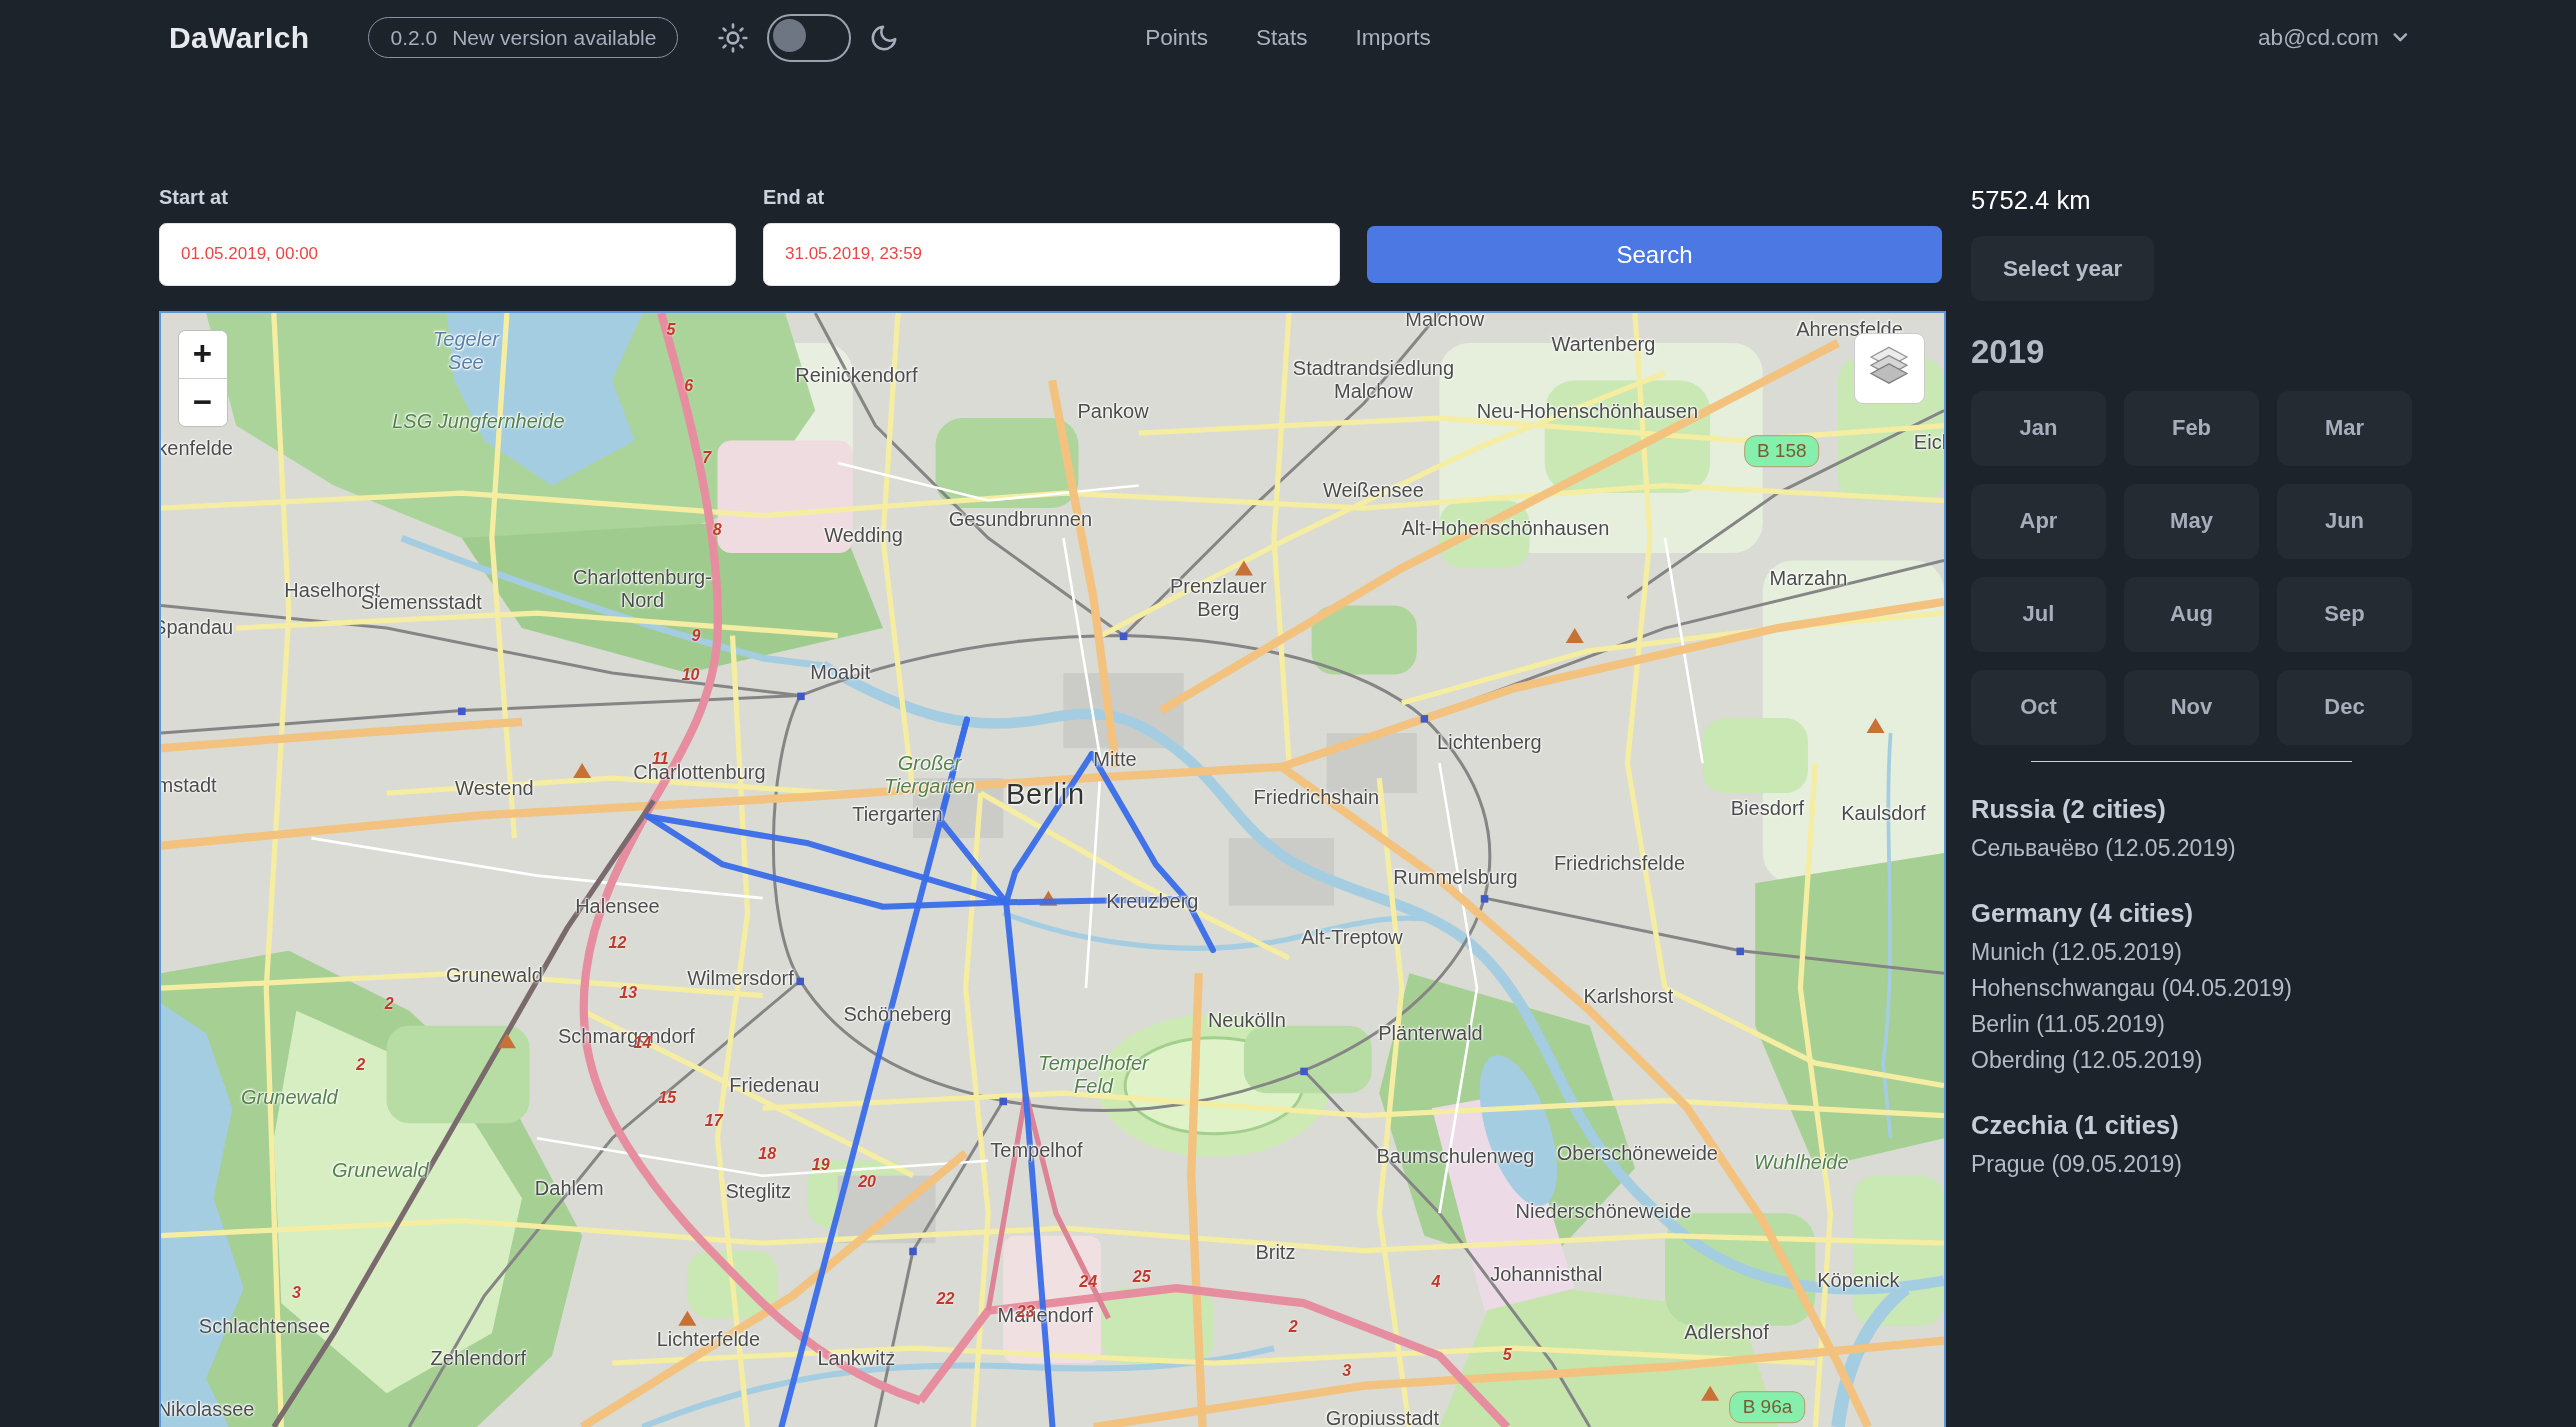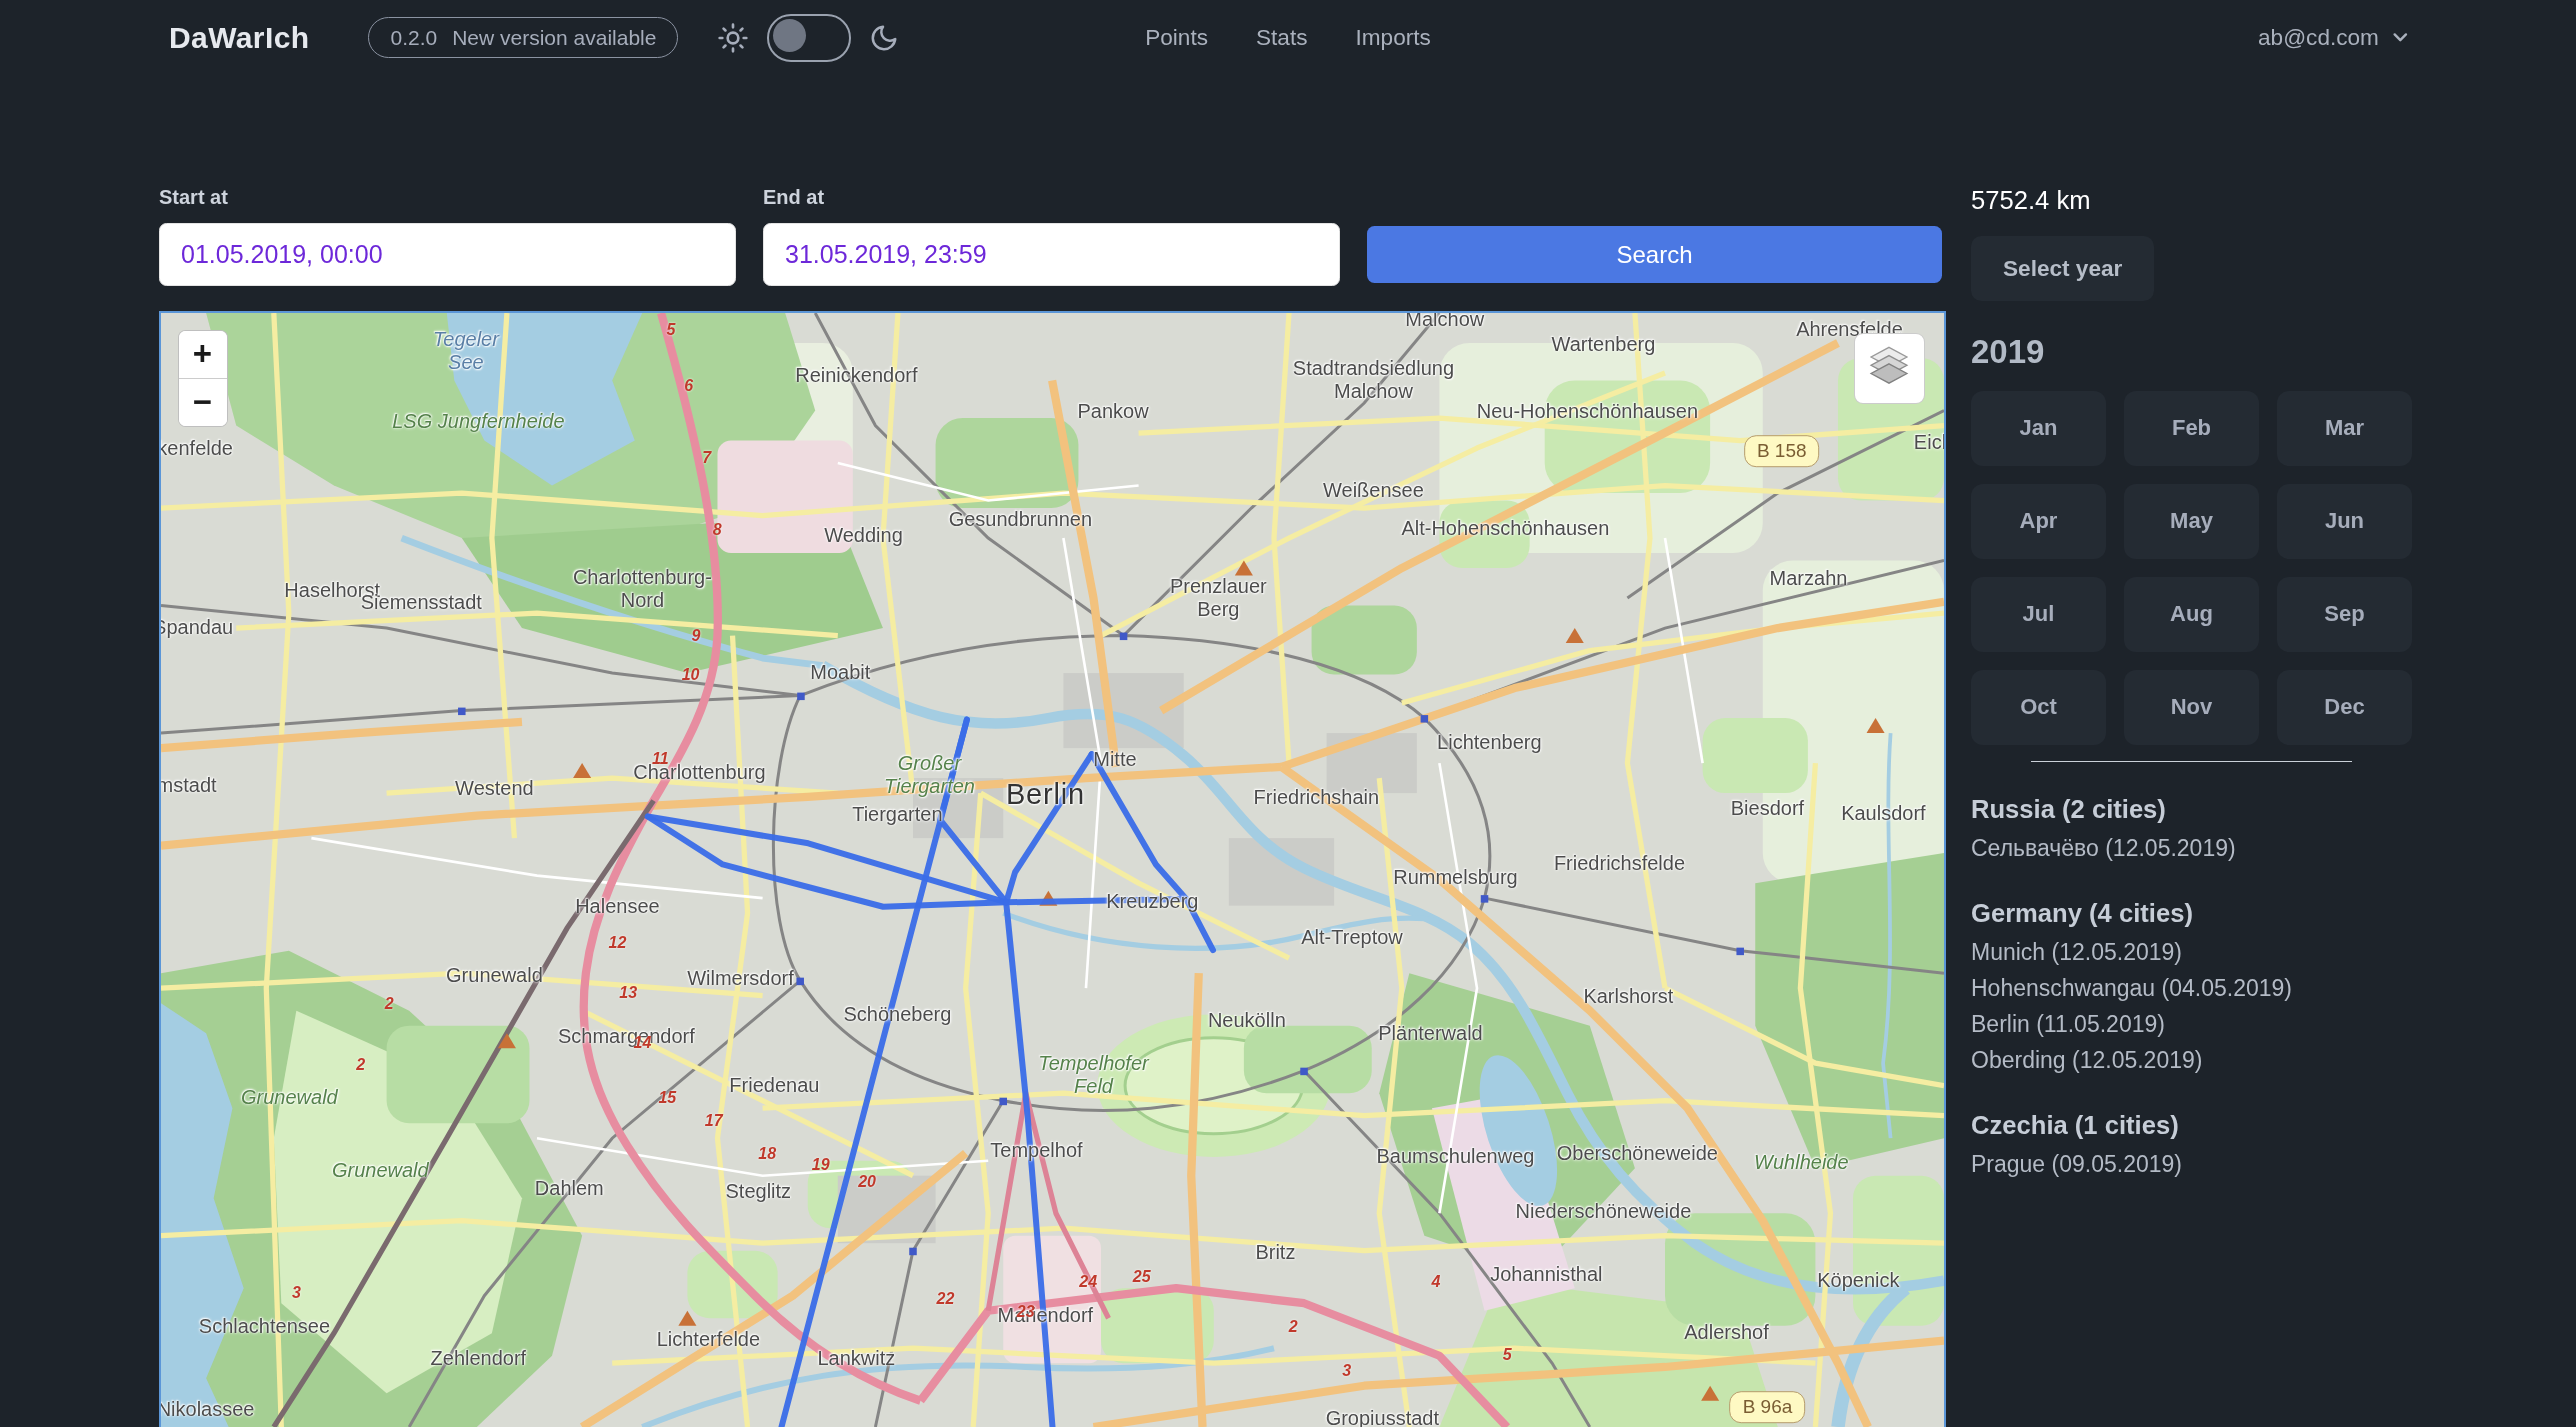--- a/index.html
+++ b/index.html
@@ -14,31 +14,31 @@
   .toggle .knob{position:absolute;left:3.8px;top:3px;width:33px;height:33px;border-radius:50%;background:#6f7683;}
   .nav{position:absolute;left:50%;transform:translateX(-50%);display:flex;gap:48px;font-size:22.6px;color:#aab1bd;}
   .nav a{cursor:pointer;}
   .user{margin-left:auto;display:flex;align-items:center;gap:10.5px;font-size:22.6px;color:#aab1bd;cursor:pointer;}
   
   .main{display:flex;padding:0 0 0 159px;margin-top:111px;}
   .left-col{width:1783px;}
   .form-row{display:flex;gap:27px;align-items:flex-end;}
   .field{width:577px;}
   .field label{display:block;font-size:20px;font-weight:bold;color:#cdd3dc;margin-bottom:13.5px;}
-  .field input{width:100%;box-sizing:border-box;height:63px;border:0.8px solid #e3e3e3;border-radius:7.5px;background:#ffffff;color:#6d28d9;font-size:25px;padding:0 21px;font-family:"Liberation Sans",sans-serif;outline:none;}
+  .field input{width:100%;box-sizing:border-box;height:63px;border:0.8px solid #e3e3e3;border-radius:7.5px;background:#ffffff;color:#ef4444;font-size:17px;padding:0 21px;font-family:"Liberation Sans",sans-serif;outline:none;}
   .search-btn{flex:1;height:57px;margin-bottom:2.3px;background:#4b78e3;border:none;border-radius:7.5px;color:#fff;font-size:24px;font-weight:500;cursor:pointer;font-family:"Liberation Sans",sans-serif;}
   
   .map{position:relative;margin-top:25.6px;width:1783px;height:1114px;border:2.3px solid #5b96d8;box-sizing:content-box;background:#d9dbd4;overflow:hidden;cursor:grab;}
   .map svg.base{position:absolute;inset:0;width:100%;height:100%;}
   .map .labels,.map .routes-wrap{position:absolute;inset:0;}
   .mlbl{position:absolute;transform:translate(-50%,-50%);font-size:20px;color:#4c4c4c;white-space:pre-line;text-align:center;line-height:1.15;text-shadow:0 0 3.8px #fff,0.8px 0.8px 1.5px #fff,-0.8px -0.8px 1.5px #fff;}
   .mlbl.big{font-size:29px;color:#333;font-weight:500;letter-spacing:0.8px;}
   .mlbl.green{color:#55824b;font-style:italic;}
   .mlbl.water{color:#5a7fa6;font-style:italic;}
-  .mbadge{position:absolute;transform:translate(-50%,-50%);background:#fef9c3;border:1.5px solid #b59b6b;border-radius:12px;color:#7a5d33;font-size:19px;padding:3.8px 12px;white-space:nowrap;}
+  .mbadge{position:absolute;transform:translate(-50%,-50%);background:#86efac;border:1.5px solid #b59b6b;border-radius:12px;color:#7a5d33;font-size:19px;padding:3.8px 12px;white-space:nowrap;}
   .mmark{position:absolute;transform:translate(-50%,-50%);color:#c0392b;font-size:16px;font-style:italic;font-weight:bold;text-shadow:0 0 2.3px #fff;}
   .zoom-ctl{position:absolute;left:16.5px;top:16.5px;width:48px;background:#fff;border:1.5px solid rgba(0,0,0,.25);border-radius:7.5px;overflow:hidden;z-index:5;}
   .zoom-ctl .zbtn{height:47px;display:flex;align-items:center;justify-content:center;font-size:33px;font-weight:bold;color:#1a1a1a;cursor:pointer;background:#fff;}
   .zoom-ctl .zbtn:first-child{border-bottom:1.5px solid #ccc;}
   .layers-ctl{position:absolute;right:19.5px;top:19.5px;width:69px;height:69px;background:#fff;border:1.5px solid rgba(0,0,0,.2);border-radius:9px;display:flex;align-items:center;justify-content:center;z-index:5;cursor:pointer;}
   
   .sidebar{width:441px;margin-left:29px;}
   .distance{font-size:25.6px;color:#ffffff;}
   .select-year{margin-top:21px;display:inline-block;background:#242b33;border:none;border-radius:10.5px;padding:19.5px 32px;color:#b6bdc8;font-size:22.6px;font-weight:bold;cursor:pointer;font-family:"Liberation Sans",sans-serif;}
   .year-h{margin-top:32px;font-size:33px;font-weight:600;color:#b2bac6;}

